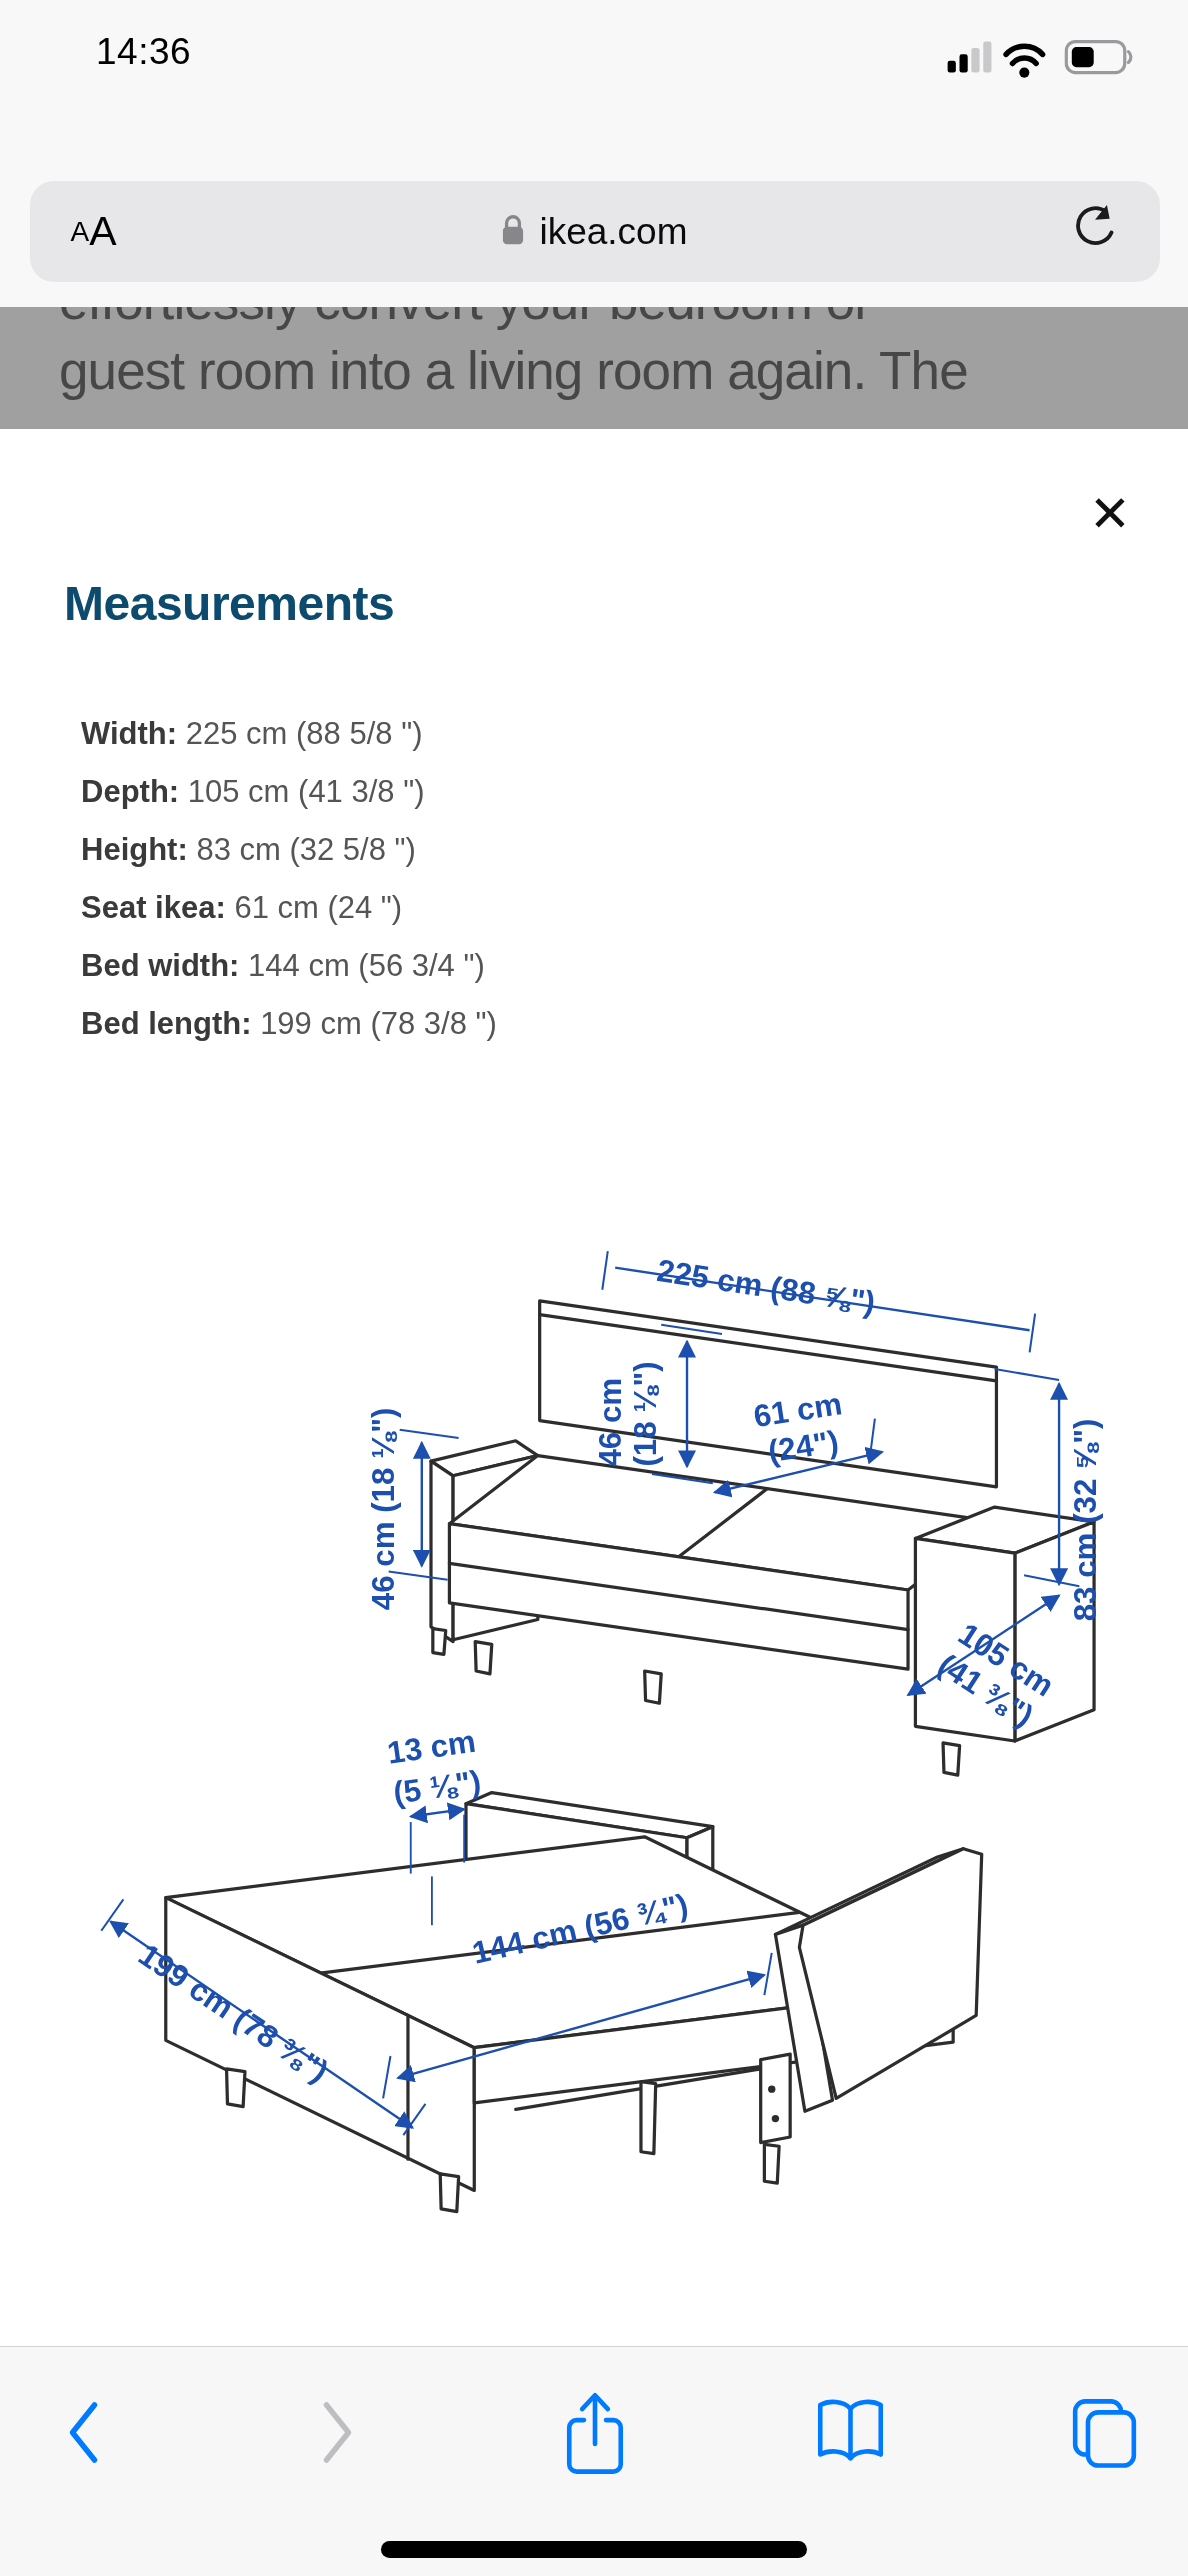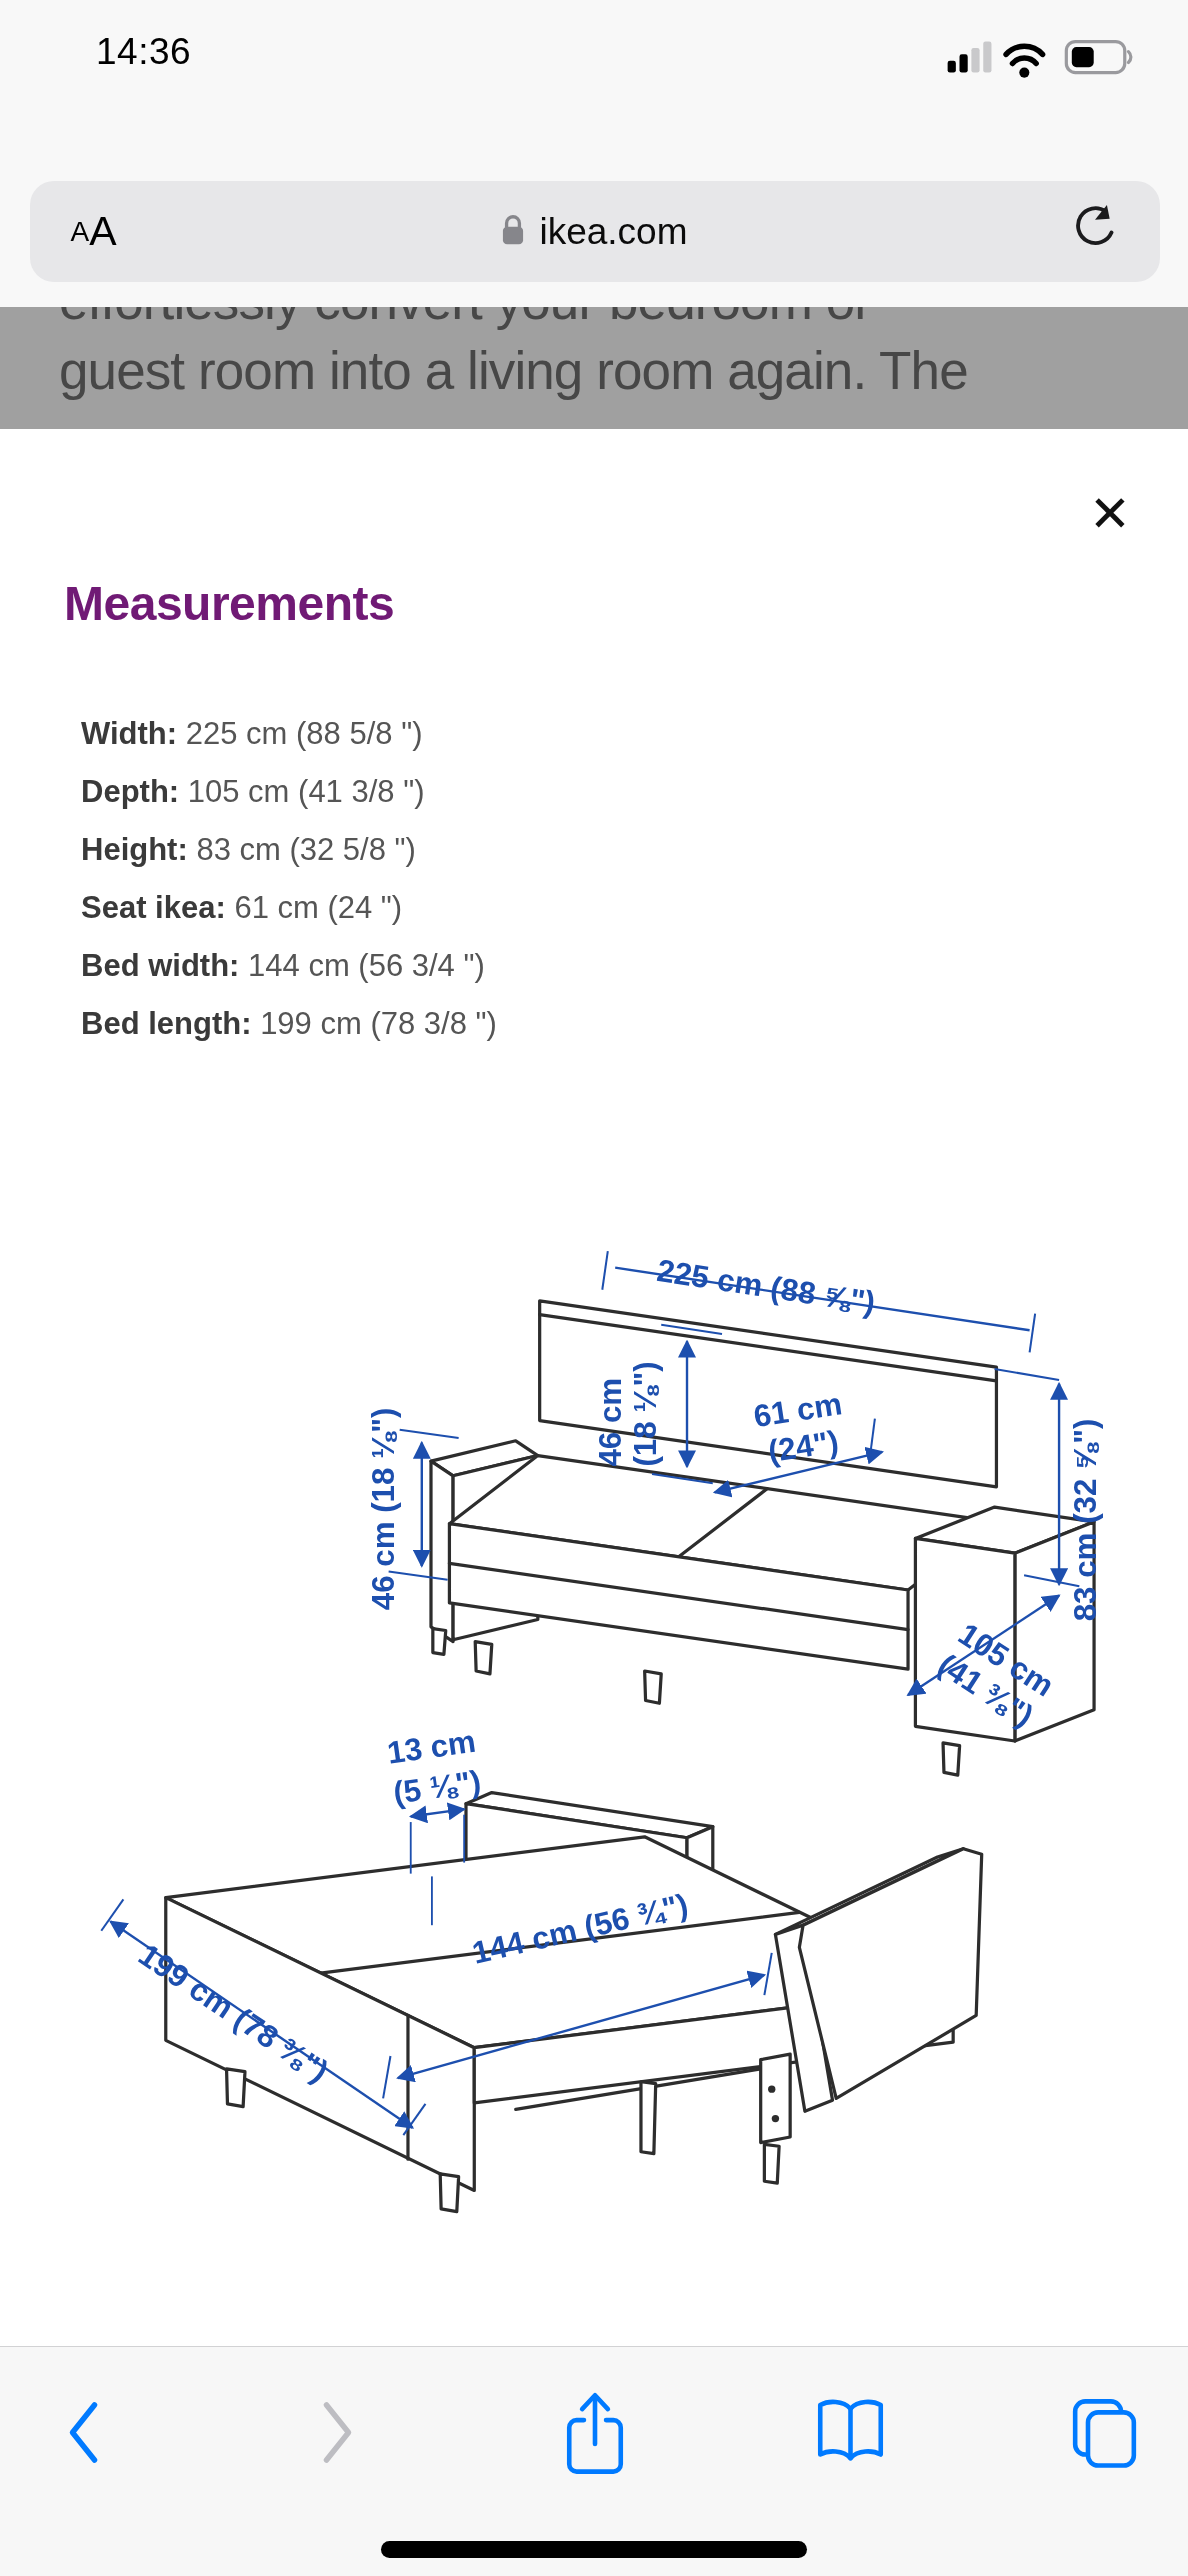--- a/index.html
+++ b/index.html
@@ -48,21 +48,21 @@
     position:absolute; top:454px; left:0; width:1188px; height:1891px;
     background:#ffffff; border-radius:33px 33px 0 0;
   }
   .close-btn {
     position:absolute; top:28px; right:46px; width:64px; height:64px;
     display:flex; align-items:center; justify-content:center;
     font-size:50px; font-weight:400; color:#111; cursor:pointer;
   }
   .sheet-title {
     position:absolute; left:64px; top:122px;
-    font-size:48px; font-weight:700; color:#701a75; letter-spacing:-0.5px;
+    font-size:48px; font-weight:700; color:#0c4a6e; letter-spacing:-0.5px;
   }
   .specs { position:absolute; left:65px; top:251px; font-size:31px; line-height:58px;margin-left:16px; }
   .specs .row b { color:#3a3a3a; font-weight:700; }
   .specs .row span { color:#555555; }
   .diagram { position:absolute; left:0; top:725px; width:1188px; height:1078px; }
   .art { fill:#ffffff; stroke:#2d2d2d; stroke-width:3.5; stroke-linejoin:round; }
   .artline { fill:none; stroke:#2d2d2d; stroke-width:3.5; stroke-linejoin:round; stroke-linecap:round; }
   .artdot { fill:#2d2d2d; stroke:none; }
   .dim { fill:none; stroke:#1d4fae; stroke-width:2.6; }
   .tick { fill:none; stroke:#1d4fae; stroke-width:2.2; }

